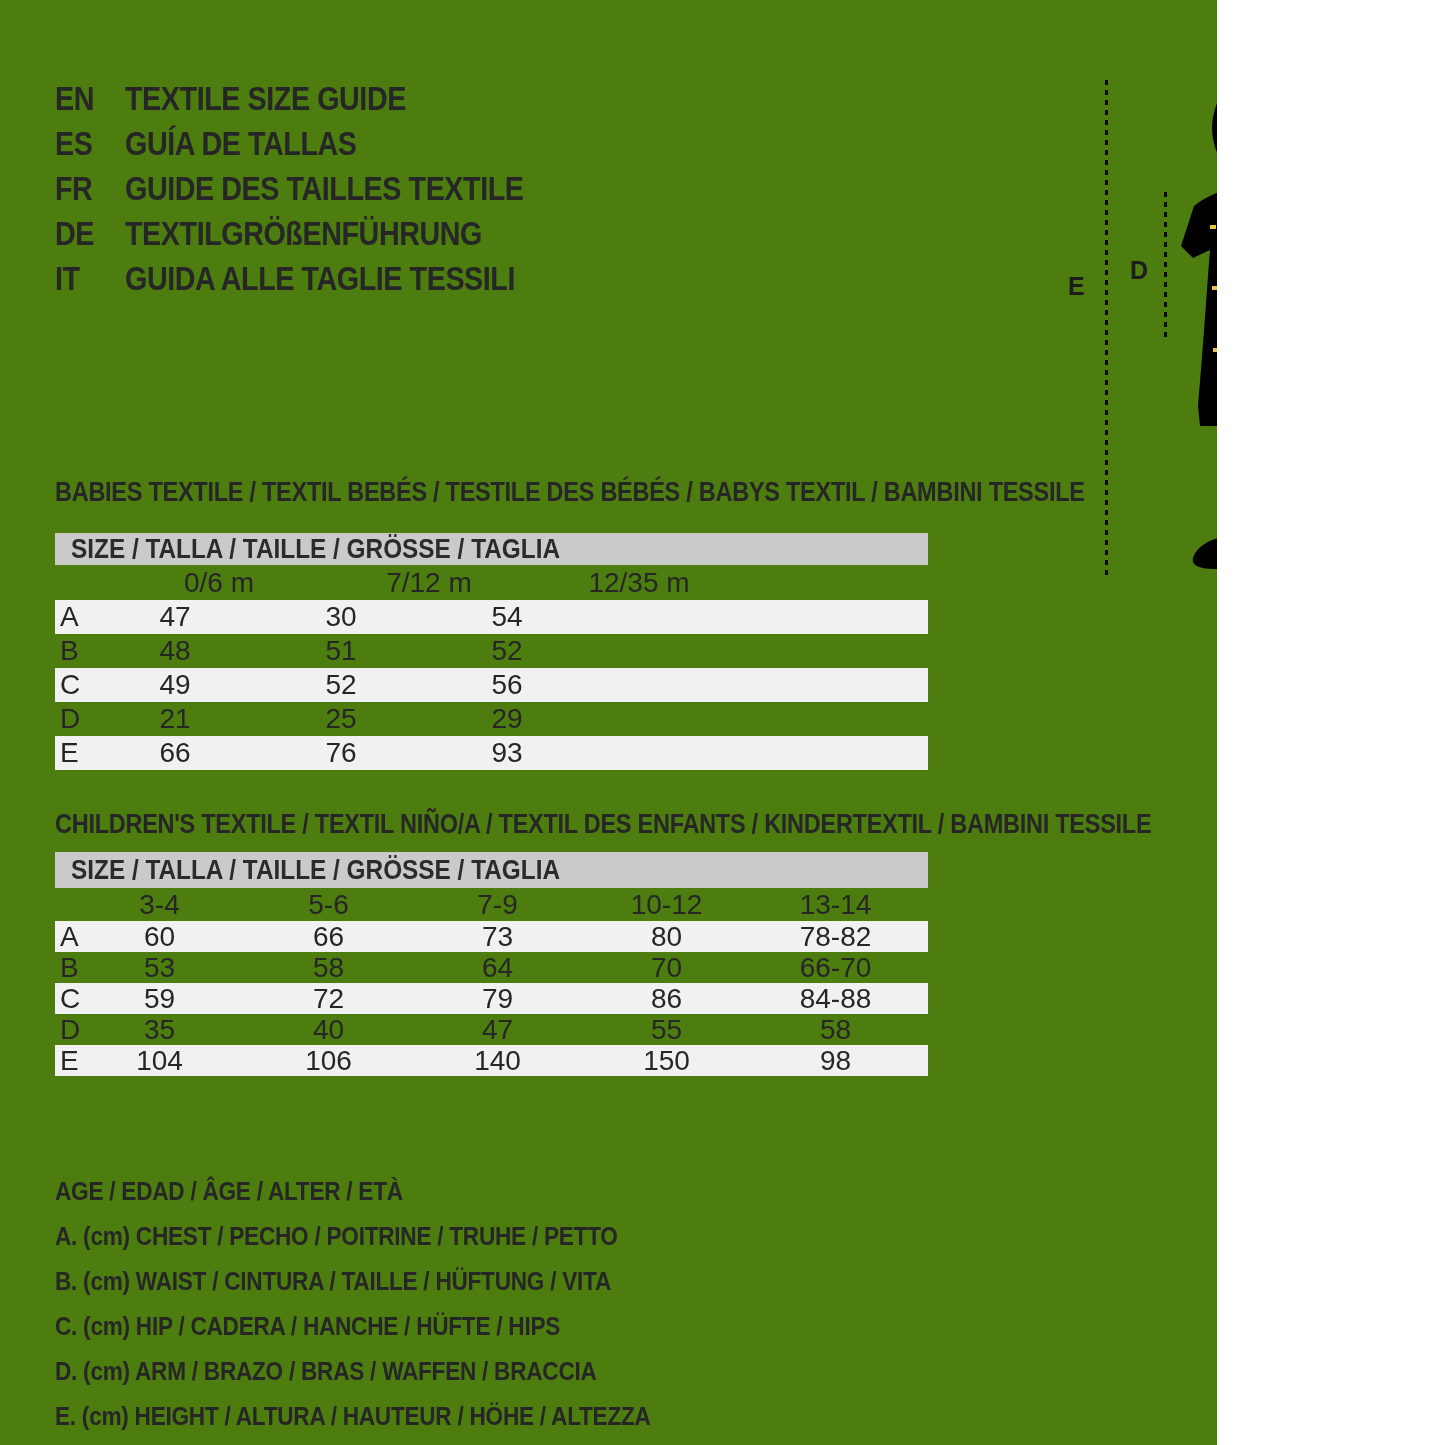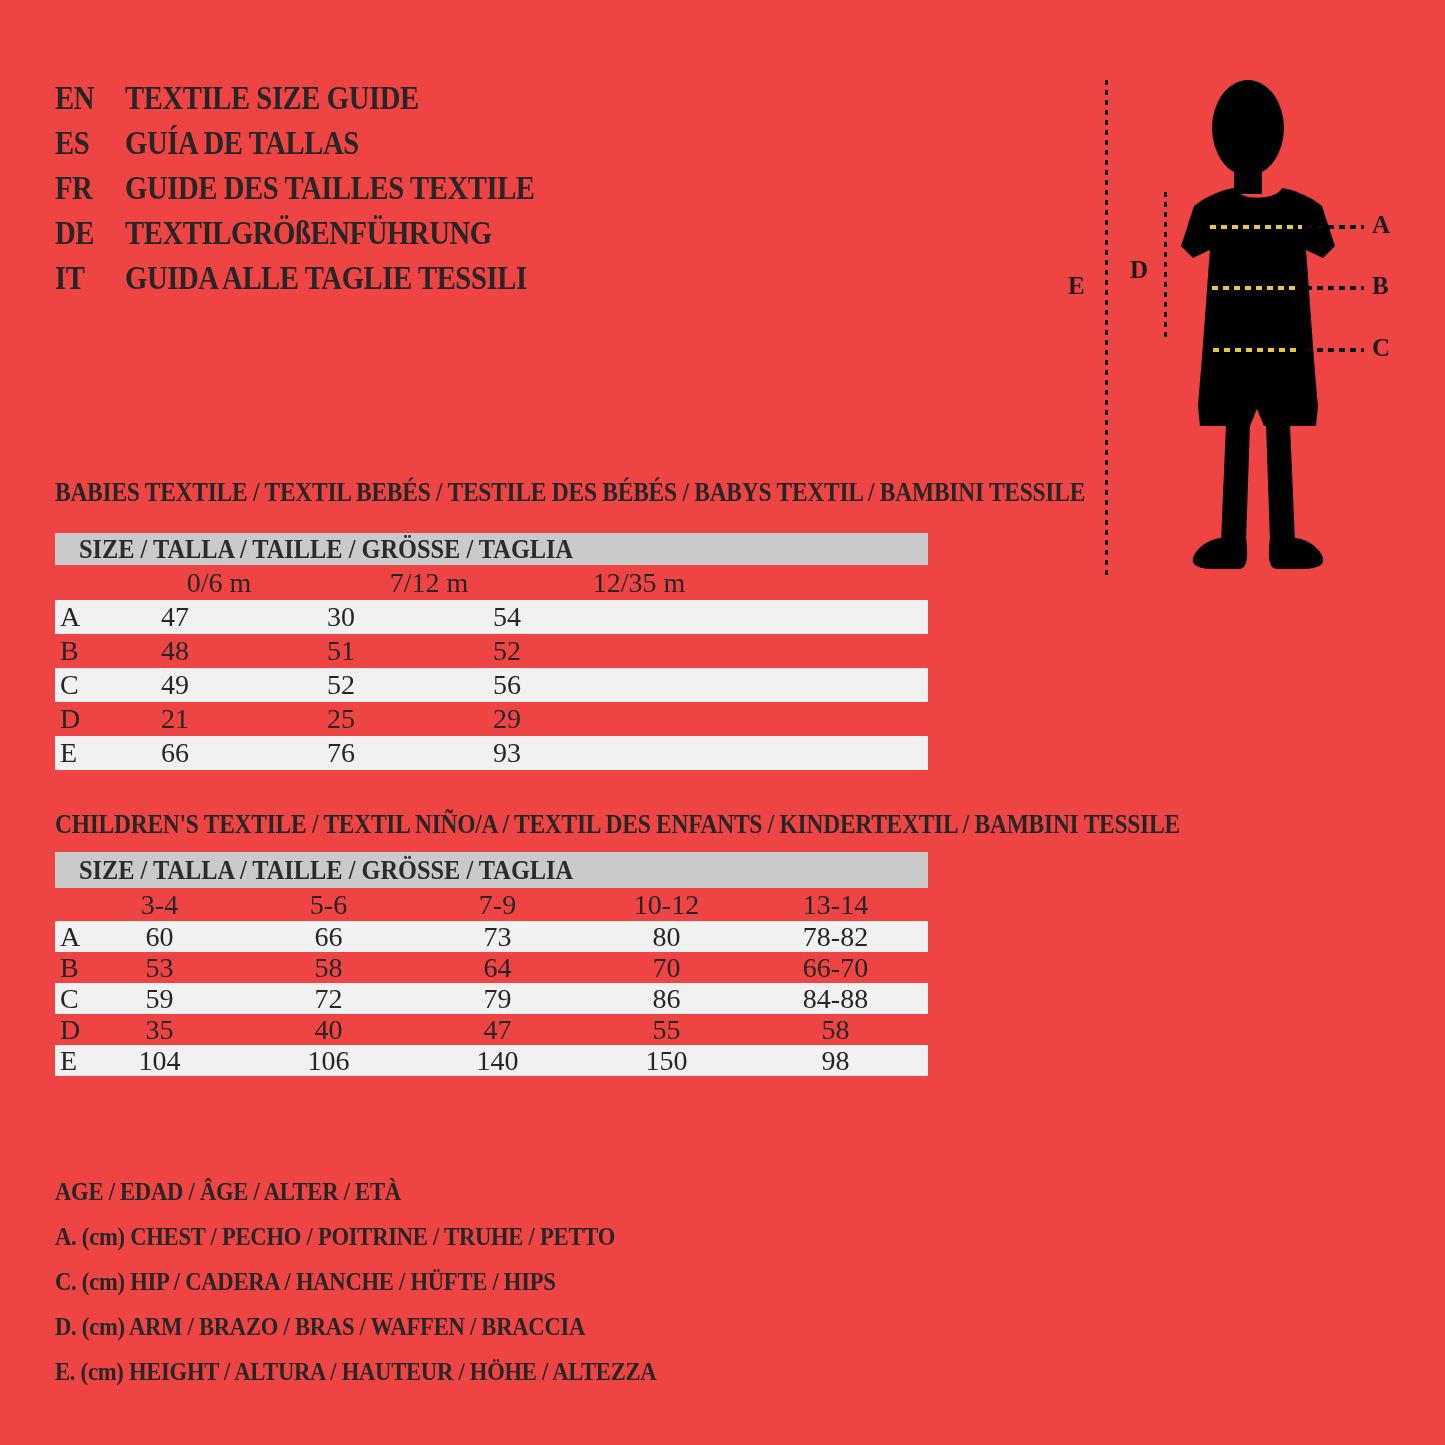--- a/index.html
+++ b/index.html
@@ -1,18 +1,18 @@
 <!DOCTYPE html>
 <html><head>
 <meta charset="utf-8">
 <style>
   html,body{margin:0;padding:0;background:#ffffff;}
   .page{
-    position:relative;width:1445px;height:1445px;background:#ef4444;overflow:hidden;
-    font-family:Liberation Serif, serif;color:#262626;
+    position:relative;width:1217px;height:1445px;background:#4d7c0f;overflow:hidden;
+    font-family:Liberation Sans, sans-serif;color:#262626;
   }
   .cond{display:inline-block;transform:scaleX(0.87);transform-origin:0 50%;white-space:nowrap;}
 
   
   .lang-block{position:absolute;left:55px;top:76px;}
   .lang-row{display:flex;height:45px;align-items:center;}
   .lang-code{width:70px;font-size:33px;font-weight:700;letter-spacing:-0.5px;}
   .lang-title{font-size:33px;font-weight:700;letter-spacing:-0.5px;}
 
   
@@ -29,21 +29,21 @@
 
   
   .sec-title{position:absolute;left:55px;font-size:27px;font-weight:700;letter-spacing:-0.3px;color:#262626;}
   .babies-title{top:477px;}
   .children-title{top:809px;}
 
   
   .tbl{position:absolute;left:55px;width:873px;}
   .babies-tbl{top:533px;}
   .children-tbl{top:852px;}
-  .size-bar{background:#cacaca;display:flex;align-items:center;padding-left:24px;}
+  .size-bar{background:#cacaca;display:flex;align-items:center;padding-left:16px;}
   .babies-tbl .size-bar{height:32px;}
   .children-tbl .size-bar{height:36px;}
   .size-bar span{font-size:28px;font-weight:700;color:#2b2b2b;}
   .grid{display:grid;align-items:center;}
   .b-grid{grid-template-columns:37px 166px 166px 166px 1fr;}
   .c-grid{grid-template-columns:20px 169px 169px 169px 169px 169px 1fr;}
   .col-row{font-size:28px;}
   .babies-tbl .col-row{height:35px;gap:44px;}
   .children-tbl .col-row{height:33px;}
   .data-row{font-size:28px;}
@@ -230,20 +230,23 @@
   </section>
 
   <section class="legend">
     <div class="legend-line">
         <span class="cond">AGE / EDAD / ÂGE / ALTER / ETÀ</span>
       </div>
     <div class="legend-line">
         <span class="cond">A. (cm) CHEST / PECHO / POITRINE / TRUHE / PETTO</span>
       </div>
     <div class="legend-line">
+        <span class="cond">B. (cm) WAIST / CINTURA / TAILLE / HÜFTUNG / VITA</span>
+      </div>
+    <div class="legend-line">
         <span class="cond">C. (cm) HIP / CADERA / HANCHE / HÜFTE / HIPS</span>
       </div>
     <div class="legend-line">
         <span class="cond">D. (cm) ARM / BRAZO / BRAS / WAFFEN / BRACCIA</span>
       </div>
     <div class="legend-line">
         <span class="cond">E. (cm) HEIGHT / ALTURA / HAUTEUR / HÖHE / ALTEZZA</span>
       </div>
   </section>
 

